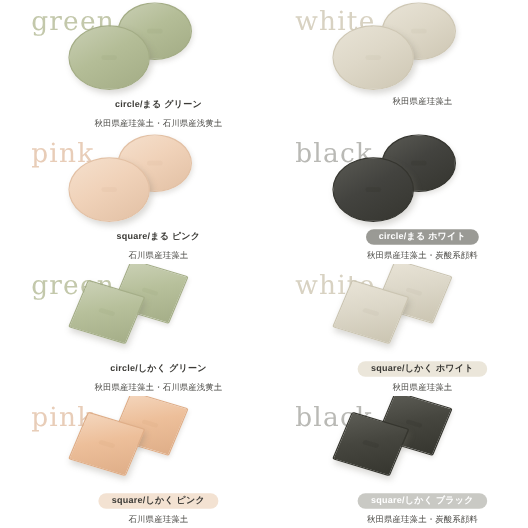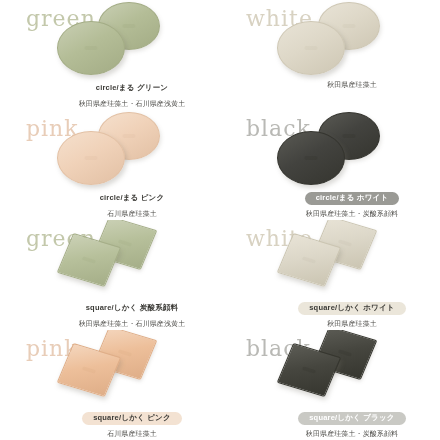--- a/index.html
+++ b/index.html
@@ -135,21 +135,21 @@
     <div class="cell">
       <div class="watermark" style="color: rgb(232, 205, 184);">pink</div>
       <div class="stage circle">
         <div class="shape back" style="background: linear-gradient(150deg, rgb(245, 224, 205) 0%, rgb(240, 210, 185) 45%, rgb(226, 192, 164) 100%); border-color: rgb(226, 192, 164); box-shadow: rgba(120, 115, 105, 0.2) 1px 2px 4px; z-index: 1;">
           <div class="emboss" style="background: rgb(226, 192, 164);"></div>
         </div>
         <div class="shape front" style="background: linear-gradient(150deg, rgb(245, 224, 205) 0%, rgb(240, 210, 185) 45%, rgb(226, 192, 164) 100%); border-color: rgb(226, 192, 164); box-shadow: rgba(120, 115, 105, 0.28) 2px 3px 5px; z-index: 2;">
           <div class="emboss" style="background: rgb(226, 192, 164);"></div>
         </div>
       </div>
-      <div class="caption" style="top: 76px;"><span class="title-pill" style="background: rgb(255, 255, 255); color: rgb(59, 58, 54);">circle/まる ピンク</span><span class="subtitle">石川県産珪藻土</span></div>
+      <div class="caption" style="top: 76px;"><span class="title-pill" style="background: rgb(255, 255, 255); color: rgb(59, 58, 54);">square/まる ピンク</span><span class="subtitle">石川県産珪藻土</span></div>
     </div>
     <div class="cell">
       <div class="watermark" style="color: rgb(185, 185, 181);">black</div>
       <div class="stage circle">
         <div class="shape back" style="background: linear-gradient(150deg, rgb(90, 90, 84) 0%, rgb(67, 67, 63) 45%, rgb(53, 53, 47) 100%); border-color: rgb(53, 53, 47); box-shadow: rgba(120, 115, 105, 0.2) 1px 2px 4px; z-index: 1;">
           <div class="emboss" style="background: rgb(53, 53, 47);"></div>
         </div>
         <div class="shape front" style="background: linear-gradient(150deg, rgb(90, 90, 84) 0%, rgb(67, 67, 63) 45%, rgb(53, 53, 47) 100%); border-color: rgb(53, 53, 47); box-shadow: rgba(120, 115, 105, 0.28) 2px 3px 5px; z-index: 2;">
           <div class="emboss" style="background: rgb(53, 53, 47);"></div>
         </div>
@@ -159,21 +159,21 @@
     <div class="cell">
       <div class="watermark" style="color: rgb(195, 200, 171);">green</div>
       <div class="stage square">
         <div class="shape back" style="background: linear-gradient(150deg, rgb(203, 209, 182) 0%, rgb(183, 192, 155) 45%, rgb(165, 174, 136) 100%); border-color: rgb(165, 174, 136); box-shadow: rgba(120, 115, 105, 0.2) 1px 2px 4px; z-index: 1;">
           <div class="emboss" style="background: rgb(165, 174, 136);"></div>
         </div>
         <div class="shape front" style="background: linear-gradient(150deg, rgb(203, 209, 182) 0%, rgb(183, 192, 155) 45%, rgb(165, 174, 136) 100%); border-color: rgb(165, 174, 136); box-shadow: rgba(120, 115, 105, 0.28) 2px 3px 5px; z-index: 2;">
           <div class="emboss" style="background: rgb(165, 174, 136);"></div>
         </div>
       </div>
-      <div class="caption" style="top: 76px;"><span class="title-pill" style="background: rgb(255, 255, 255); color: rgb(59, 58, 54);">square/しかく 炭酸系顔料</span><span class="subtitle">秋田県産珪藻土・石川県産浅黄土</span></div>
+      <div class="caption" style="top: 76px;"><span class="title-pill" style="background: rgb(255, 255, 255); color: rgb(59, 58, 54);">circle/しかく グリーン</span><span class="subtitle">秋田県産珪藻土・石川県産浅黄土</span></div>
     </div>
     <div class="cell">
       <div class="watermark" style="color: rgb(216, 210, 194);">white</div>
       <div class="stage square">
         <div class="shape back" style="background: linear-gradient(150deg, rgb(232, 227, 214) 0%, rgb(220, 215, 200) 45%, rgb(203, 197, 178) 100%); border-color: rgb(203, 197, 178); box-shadow: rgba(120, 115, 105, 0.2) 1px 2px 4px; z-index: 1;">
           <div class="emboss" style="background: rgb(203, 197, 178);"></div>
         </div>
         <div class="shape front" style="background: linear-gradient(150deg, rgb(232, 227, 214) 0%, rgb(220, 215, 200) 45%, rgb(203, 197, 178) 100%); border-color: rgb(203, 197, 178); box-shadow: rgba(120, 115, 105, 0.28) 2px 3px 5px; z-index: 2;">
           <div class="emboss" style="background: rgb(203, 197, 178);"></div>
         </div>

